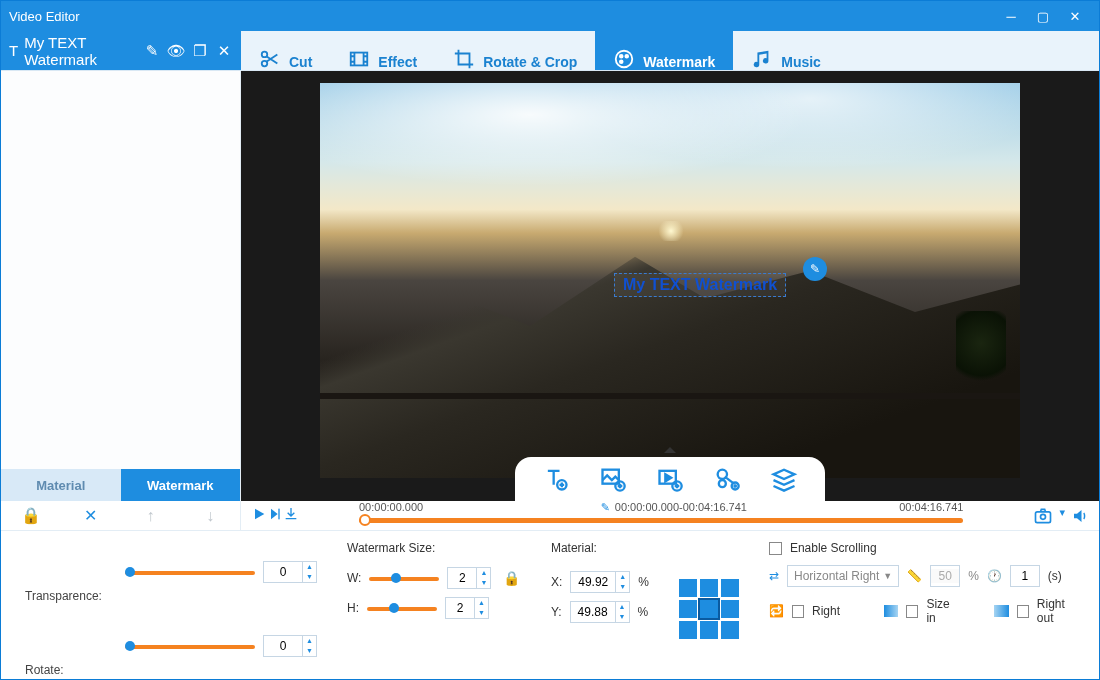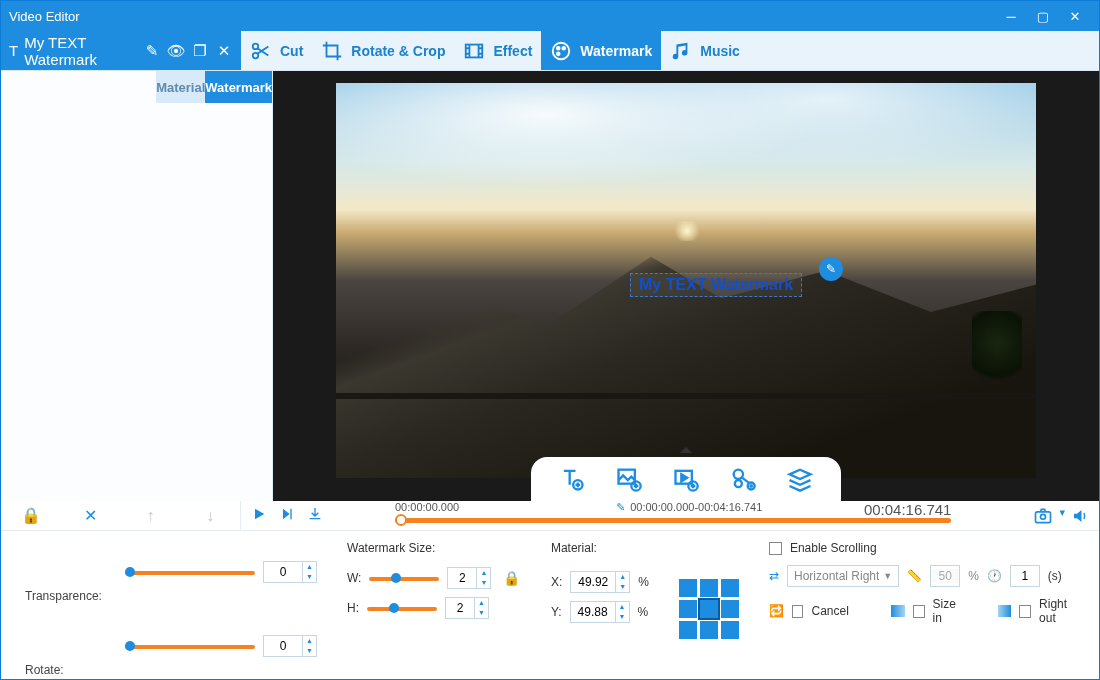--- a/index.html
+++ b/index.html
@@ -5,25 +5,25 @@
 * { box-sizing: border-box; margin: 0; padding: 0; font-family: "Segoe UI", Arial, sans-serif; }
 body { width: 1100px; height: 680px; overflow: hidden; background: #fff; border: 1px solid #0b7cd6; }
 .titlebar { height: 30px; background: #1e8de0; color: #fff; display: flex; align-items: center; padding: 0 8px; font-size: 13px; }
 .titlebar .spacer { flex: 1; }
 .titlebar .winbtn { width: 32px; height: 22px; display: flex; align-items: center; justify-content: center; cursor: pointer; color: #fff; font-size: 13px; }
 .topstrip { height: 40px; display: flex; background: #fff; border-bottom: 1px solid #d9e8f4; }
 .topstrip .layer-slot { width: 240px; background: #1e8de0; color: #fff; display: flex; align-items: center; padding: 0 8px; font-size: 15px; gap: 6px; }
 .topstrip .layer-slot .lt { flex: 1; }
 .topstrip .layer-slot .ib { width: 18px; height: 18px; display: flex; align-items: center; justify-content: center; cursor: pointer; }
 .topstrip .tools { flex: 1; display: flex; align-items: stretch; background: #e9f3fb; }
-.toolbtn { display: flex; align-items: center; gap: 8px; padding: 0 9px; color: #1b82d0; font-size: 14px; font-weight: 600; cursor: pointer; }
+.toolbtn { display: flex; align-items: flex-end; gap: 8px; padding: 0 18px; color: #1b82d0; font-size: 14px; font-weight: 600; cursor: pointer; }
 .toolbtn.active { background: #1e8de0; color: #fff; }
 .toolbtn .ticon { width: 22px; height: 22px; }
 .mainrow { display: flex; height: 430px; }
-.sidebar { width: 272px; background: #fcfdfe; display: flex; flex-direction: row; border-right: 1px solid #e3edf5; }
+.sidebar { width: 240px; background: #fcfdfe; display: flex; flex-direction: column; border-right: 1px solid #e3edf5; }
 .sidebar .sp { flex: 1; }
 .sidebar .tabs { display: flex; height: 32px; }
 .sidebar .tabs .t { flex: 1; display: flex; align-items: center; justify-content: center; font-size: 13px; font-weight: 600; cursor: pointer; }
 .sidebar .tabs .t.inactive { background: #d8e9f7; color: #5f8bb0; }
 .sidebar .tabs .t.active { background: #1e8de0; color: #fff; }
 .preview { flex: 1; background: #1a1a1a; position: relative; display: flex; align-items: flex-start; justify-content: center; }
 .preview .frame { width: 700px; height: 395px; margin-top: 12px; position: relative; background: linear-gradient(to bottom, #9ecde8 0%, #d5e8ea 20%, #f3e8c8 32%, #c8aa70 38%, #4a4540 50%, #28241f 70%, #15120f 100%); overflow: hidden; }
 .frame .cloud { position: absolute; top: 0; left: 0; right: 0; height: 40%; background: radial-gradient(ellipse at 30% 20%, rgba(255,255,255,0.9) 0%, rgba(255,255,255,0) 40%), radial-gradient(ellipse at 70% 10%, rgba(255,255,255,0.7) 0%, rgba(255,255,255,0) 35%); }
 .frame .mtn { position: absolute; bottom: 0; left: 0; right: 0; height: 70%; background: linear-gradient(160deg, transparent 30%, #3a372f 35%, #2a2720 50%, #18150f 80%); clip-path: polygon(0 40%, 15% 30%, 30% 45%, 45% 20%, 55% 35%, 70% 25%, 85% 40%, 100% 30%, 100% 100%, 0 100%); }
 .frame .sun { position: absolute; top: 35%; left: 48%; width: 30px; height: 20px; background: radial-gradient(circle, #fff8d0 0%, rgba(255,240,150,0) 70%); }
@@ -31,26 +31,26 @@
 .frame .tree { position: absolute; right: 2%; bottom: 22%; width: 50px; height: 80px; background: radial-gradient(circle at 50% 40%, #1a2510 0%, #0a1205 60%, transparent 70%); }
 .wmbox { position: absolute; top: 48%; left: 42%; border: 1px dashed #3a7bd0; padding: 2px 8px; color: #1050d0; font-weight: 700; font-size: 16px; background: rgba(255,255,255,0.05); cursor: move; }
 .wmedit { position: absolute; top: 44%; left: 69%; width: 24px; height: 24px; border-radius: 50%; background: #1e8de0; color: #fff; display: flex; align-items: center; justify-content: center; font-size: 12px; cursor: pointer; }
 .belowprev { position: absolute; bottom: 0; left: 50%; transform: translateX(-50%); width: 310px; height: 44px; background: #fff; border-radius: 16px 16px 0 0; display: flex; align-items: center; justify-content: space-around; padding: 0 12px; }
 .belowprev::before { content: ""; position: absolute; top: -10px; left: 50%; transform: translateX(-50%); width: 0; height: 0; border-left: 6px solid transparent; border-right: 6px solid transparent; border-bottom: 6px solid #333; }
 .belowprev .pi { width: 28px; height: 28px; color: #1e8de0; cursor: pointer; display: flex; align-items: center; justify-content: center; }
 .strip2 { height: 30px; display: flex; align-items: center; border-bottom: 1px solid #e3edf5; }
 .strip2 .left { width: 240px; display: flex; align-items: center; justify-content: space-around; border-right: 1px solid #e3edf5; height: 100%; }
 .strip2 .left .ab { width: 24px; height: 24px; display: flex; align-items: center; justify-content: center; color: #1e8de0; cursor: pointer; }
 .strip2 .left .ab.dis { color: #c0c7cd; cursor: default; }
-.strip2 .tl { flex: 1; display: flex; align-items: center; gap: 12px; padding: 0 10px; position: relative; height: 100%; }
+.strip2 .tl { flex: 1; display: flex; align-items: center; gap: 0; padding: 0 10px; position: relative; height: 100%; }
 .strip2 .tl .play { color: #1e8de0; cursor: pointer; }
 .strip2 .tl .times { flex: 1; position: relative; height: 100%; }
 .strip2 .tl .times .t0 { position: absolute; left: 60px; top: 0; font-size: 11px; color: #555; }
 .strip2 .tl .times .tm { position: absolute; left: 43%; top: 0; font-size: 11px; color: #555; }
-.strip2 .tl .times .t1 { position: absolute; right: 70px; top: 0; font-size: 15px; color: #555; }
+.strip2 .tl .times .t1 { position: absolute; right: 70px; top: 0; font-size: 11px; color: #555; }
 .strip2 .tl .times .track { position: absolute; left: 60px; right: 70px; top: 17px; height: 5px; background: #f58220; border-radius: 3px; }
 .strip2 .tl .times .thumb { position: absolute; left: 60px; top: 13px; width: 12px; height: 12px; border-radius: 50%; background: #fff; border: 2px solid #f58220; cursor: pointer; }
 .strip2 .tl .times .pen { position: absolute; left: 43%; top: 0; margin-left: -14px; color: #1e8de0; font-size: 11px; }
 .strip2 .tl .camsnd { display: flex; gap: 6px; color: #1e8de0; }
 .strip2 .tl .camsnd .cc { cursor: pointer; }
 .controls { padding: 10px 18px 6px 24px; display: flex; gap: 30px; font-size: 12px; color: #333; }
 .controls .col { display: flex; flex-direction: column; gap: 12px; }
 .controls .row { display: flex; align-items: center; gap: 8px; }
 .controls label.lab { width: 92px; color: #444; margin-top: 48px; }
 .slider { position: relative; width: 130px; height: 14px; }
@@ -97,30 +97,30 @@
     <div class="toolbtn">
       <span class="ticon"><svg viewBox="0 0 24 24" fill="none" stroke="#1b82d0" stroke-width="2">
             <circle cx="6" cy="7" r="3"></circle>
             <circle cx="6" cy="17" r="3"></circle>
             <path d="M8 9l12 8M8 15l12-8"></path>
           </svg></span>
       <span>Cut</span>
     </div>
     <div class="toolbtn">
       <span class="ticon"><svg viewBox="0 0 24 24" fill="none" stroke="#1b82d0" stroke-width="2">
-            <path d="M6 2v16h16M2 6h16v16"></path>
-          </svg></span>
-      <span>Rotate &amp; Crop</span>
+            <rect x="3" y="5" width="18" height="14"></rect>
+            <path d="M7 5v14M17 5v14M3 9h4M3 15h4M17 9h4M17 15h4"></path>
+          </svg></span>
+      <span>Effect</span>
     </div>
     <div class="toolbtn">
       <span class="ticon"><svg viewBox="0 0 24 24" fill="none" stroke="#1b82d0" stroke-width="2">
-            <rect x="3" y="5" width="18" height="14"></rect>
-            <path d="M7 5v14M17 5v14M3 9h4M3 15h4M17 9h4M17 15h4"></path>
-          </svg></span>
-      <span>Effect</span>
+            <path d="M6 2v16h16M2 6h16v16"></path>
+          </svg></span>
+      <span>Rotate &amp; Crop</span>
     </div>
     <div class="toolbtn active">
       <span class="ticon"><svg viewBox="0 0 24 24" fill="none" stroke="#fff" stroke-width="2">
             <circle cx="12" cy="12" r="9"></circle>
             <circle cx="9" cy="9" r="1.5" fill="#fff"></circle>
             <circle cx="15" cy="9" r="1.5" fill="#fff"></circle>
             <circle cx="9" cy="15" r="1.5" fill="#fff"></circle>
           </svg></span>
       <span>Watermark</span>
     </div>
@@ -357,21 +357,21 @@
       <span style="color:#888">%</span>
       <span style="color:#1e8de0">🕐</span>
       <div class="spin">
           <input style="width: 28px;" value="1">
         </div>
       <span>(s)</span>
     </div>
     <div class="row">
       <span style="color:#1e8de0">🔁</span>
       <span class="chk"></span>
-      <span>Cancel</span>
+      <span>Right</span>
       <span style="width:30px"></span>
       <span class="fadechip"></span>
       <span class="chk"></span>
       <span>Size in</span>
       <span style="width:20px"></span>
       <span class="fadechip out"></span>
       <span class="chk"></span>
       <span>Right out</span>
     </div>
   </div>

